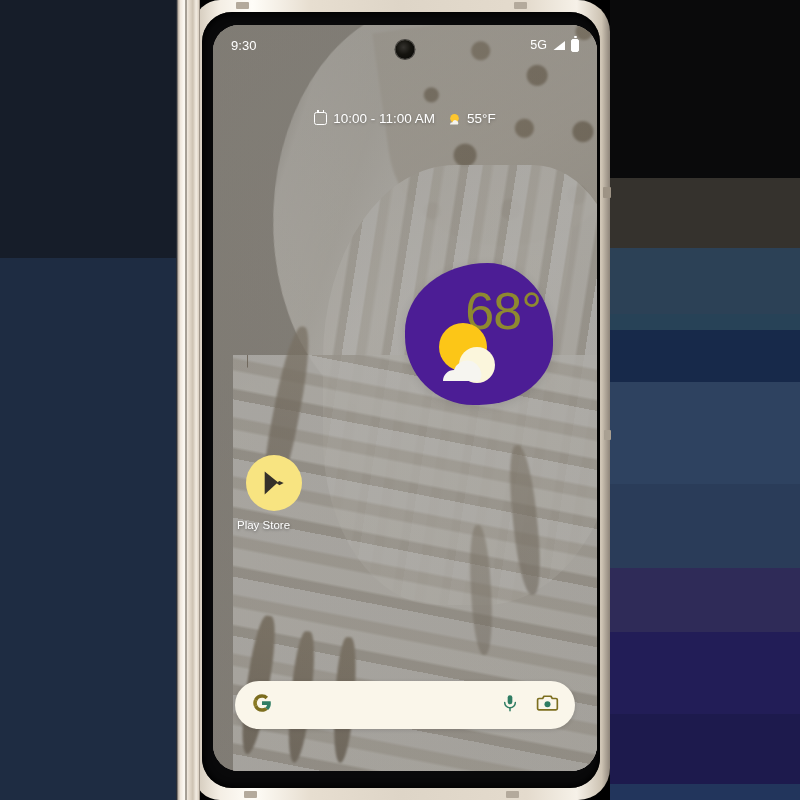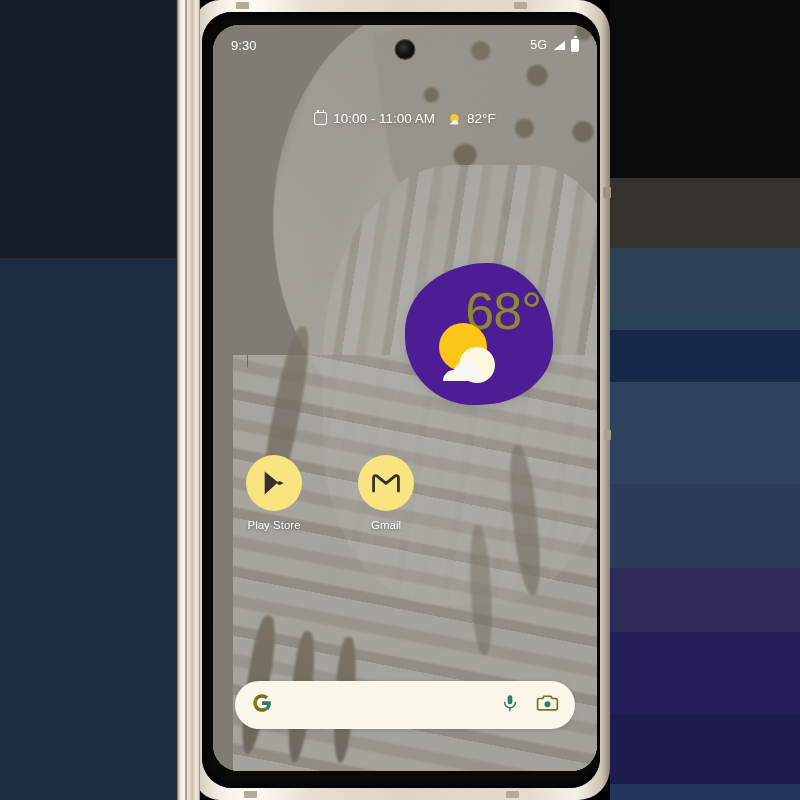--- a/index.html
+++ b/index.html
@@ -194,21 +194,21 @@
     color:#8e8930;
     letter-spacing:-1px;
     line-height:1;
   }
   .weather-icon { position:absolute; left:26px; bottom:22px; width:76px; height:62px; }
 
   
   .apps { position:absolute; top:430px; left:0; right:0; }
   .row { display:flex; }
   .row1 { padding-left:24px; gap:38px; }
-  .app { width:74px; text-align:center; }
+  .app { width:74px; }
   .circle {
     width:56px; height:56px; border-radius:50%;
     background:#f8e481;
     margin:0 auto;
     display:flex; align-items:center; justify-content:center;
   }
   .app-label {
     margin-top:8px; font-size:11.5px; color:#fff;
     text-shadow:0 1px 3px rgba(0,0,0,.45);
     white-space:nowrap;
@@ -301,21 +301,21 @@
     <div class="glance">
       <div class="glance-sub">
         <span class="cal-ico"></span>
         <span>10:00 - 11:00 AM</span>
         <span class="sun-ico" style="margin-left:6px;">
           <svg viewBox="0 0 16 16" width="15" height="15">
             <circle cx="8" cy="6.6" r="4.6" fill="#fdc62e"></circle>
             <path d="M3.2 13.4a2.6 2.6 0 0 1 2.6-2.6 3.2 3.2 0 0 1 6.2.7 2 2 0 0 1-.4 1.9z" fill="#f4f3ef"></path>
           </svg>
         </span>
-        <span>82°F</span>
+        <span>55°F</span>
       </div>
     </div>
 
     <div class="weather">
       <div class="weather-temp">68°</div>
       <div class="weather-icon">
         <svg viewBox="0 0 76 62" width="76" height="62">
           <circle cx="32" cy="26" r="24" fill="#fcc617"></circle>
           <circle cx="46" cy="44" r="18" fill="#fbf6dc"></circle>
           <path d="M12 60a11 11 0 0 1 11-11 14 14 0 0 1 27 2 9 9 0 0 1-2 9z" fill="#f6f5f0"></path>
@@ -326,28 +326,20 @@
     <div class="apps">
       <div class="row row1">
         <div class="app">
           <div class="circle">
             <svg viewBox="0 0 24 24" width="28" height="28">
               <path d="M4 2.2 L15.4 11.4 L12.6 14 L4 21.8 Z" fill="#35302a"></path>
               <path d="M16.6 10.3 L20.3 12 L16.6 14 L14.1 12.1 Z" fill="#35302a"></path>
             </svg>
           </div>
           <div class="app-label">Play Store</div>
-        </div>
-        <div class="app">
-          <div class="circle">
-            <svg viewBox="0 0 28 24" width="30" height="26">
-              <path d="M2.4 19.5 V7.2 a2 2 0 0 1 3.3-1.6 L14 12.4 l8.3-6.8 a2 2 0 0 1 3.3 1.6 V19.5" fill="none" stroke="#35302a" stroke-width="2.6" stroke-linejoin="round" stroke-linecap="round"></path>
-            </svg>
-          </div>
-          <div class="app-label">Gmail</div>
         </div>
       </div>
 
     </div>
 
     <div class="searchbar">
       <span>
         <svg viewBox="0 0 24 24" width="22" height="22">
           <path d="M12 10.2v3.9h5.5a4.8 4.8 0 0 1-2 3.1l3.1 2.4A9.5 9.5 0 0 0 21.6 12c0-.7-.1-1.3-.2-1.8z" fill="#2f7d63"></path>
           <path d="M12 21.6c2.6 0 4.7-.9 6.3-2.3l-3.1-2.4c-.8.6-1.9.9-3.2.9a5.6 5.6 0 0 1-5.3-3.9l-3.2 2.5A9.6 9.6 0 0 0 12 21.6z" fill="#7d6f1f"></path>

